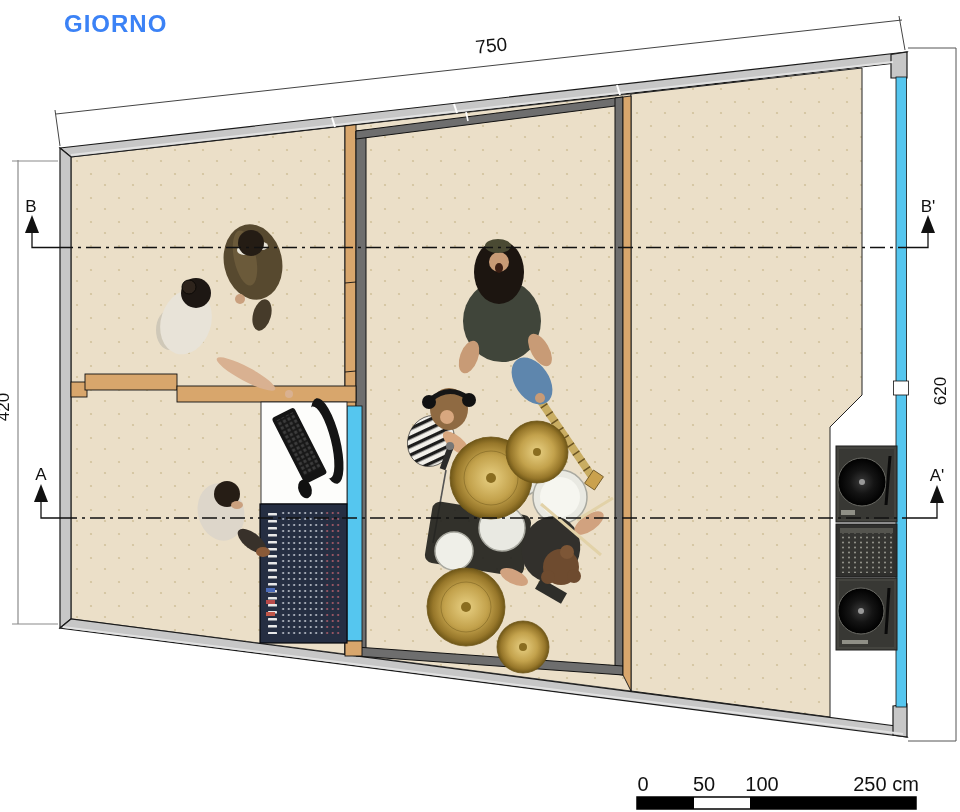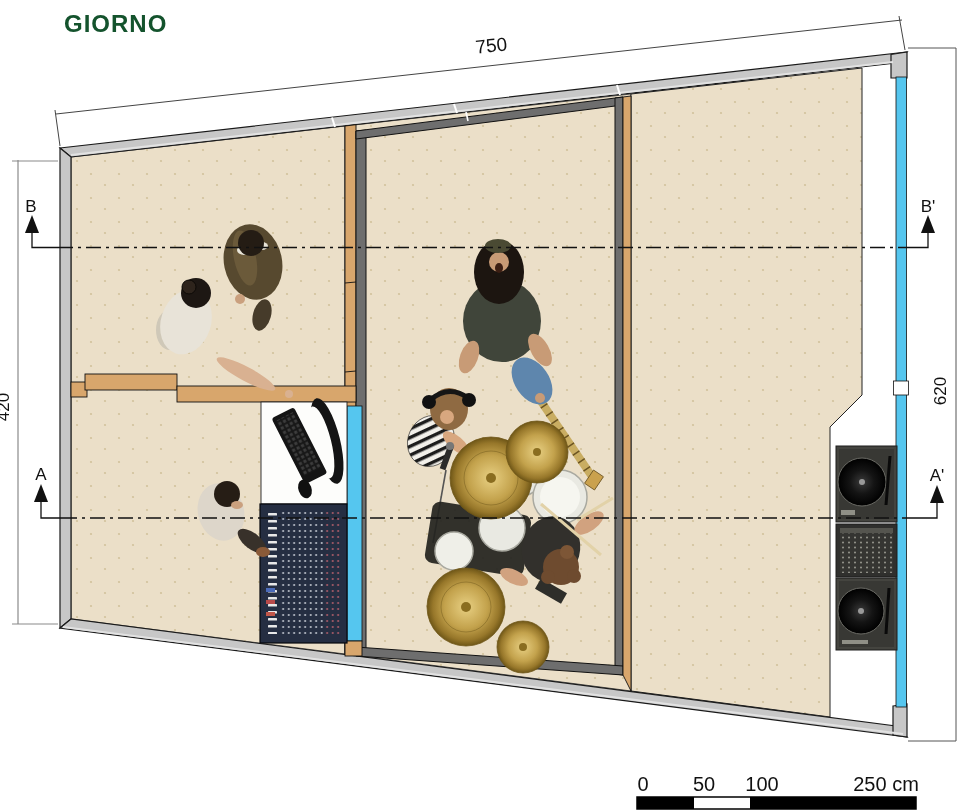--- a/index.html
+++ b/index.html
@@ -1,19 +1,19 @@
 <!DOCTYPE html>
 <html><head>
 <meta charset="utf-8">
 <style>
   html,body{margin:0;padding:0;background:#ffffff;}
   .canvas{position:relative;width:960px;height:812px;background:#fff;overflow:hidden;
           font-family:"Liberation Sans",sans-serif;}
   .title{position:absolute;left:64px;top:10px;font-size:24px;font-weight:bold;
-         letter-spacing:1px;color:#14532d;}
+         letter-spacing:1px;color:#3b82f6;}
   svg{position:absolute;left:0;top:0;}
   text{font-family:"Liberation Sans",sans-serif;fill:#111;}
 </style>
 </head>
 <body>
 
 <div class="canvas">
   <div class="title">GIORNO</div>
 
   <svg width="960" height="812" viewBox="0 0 960 812">

